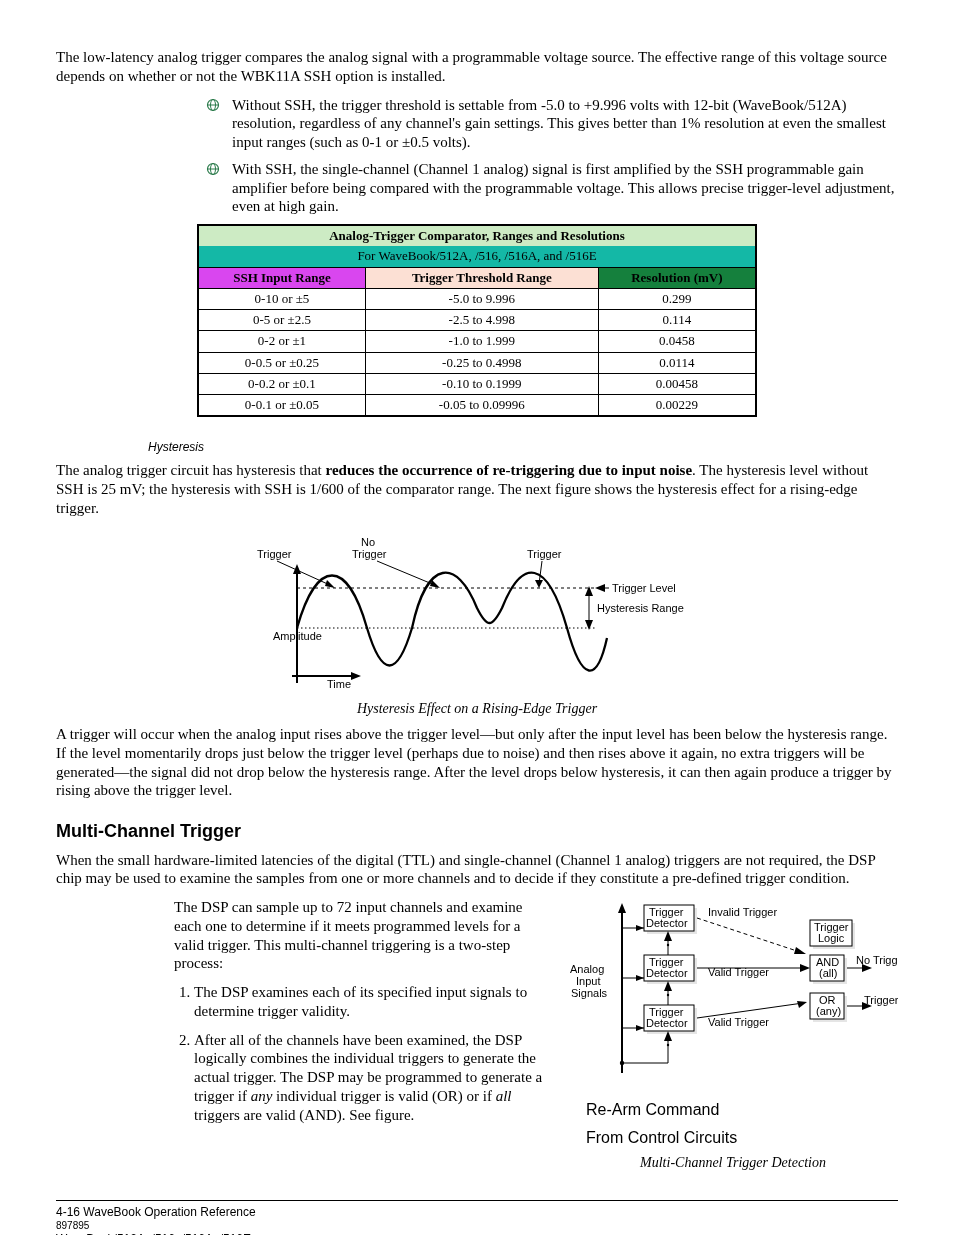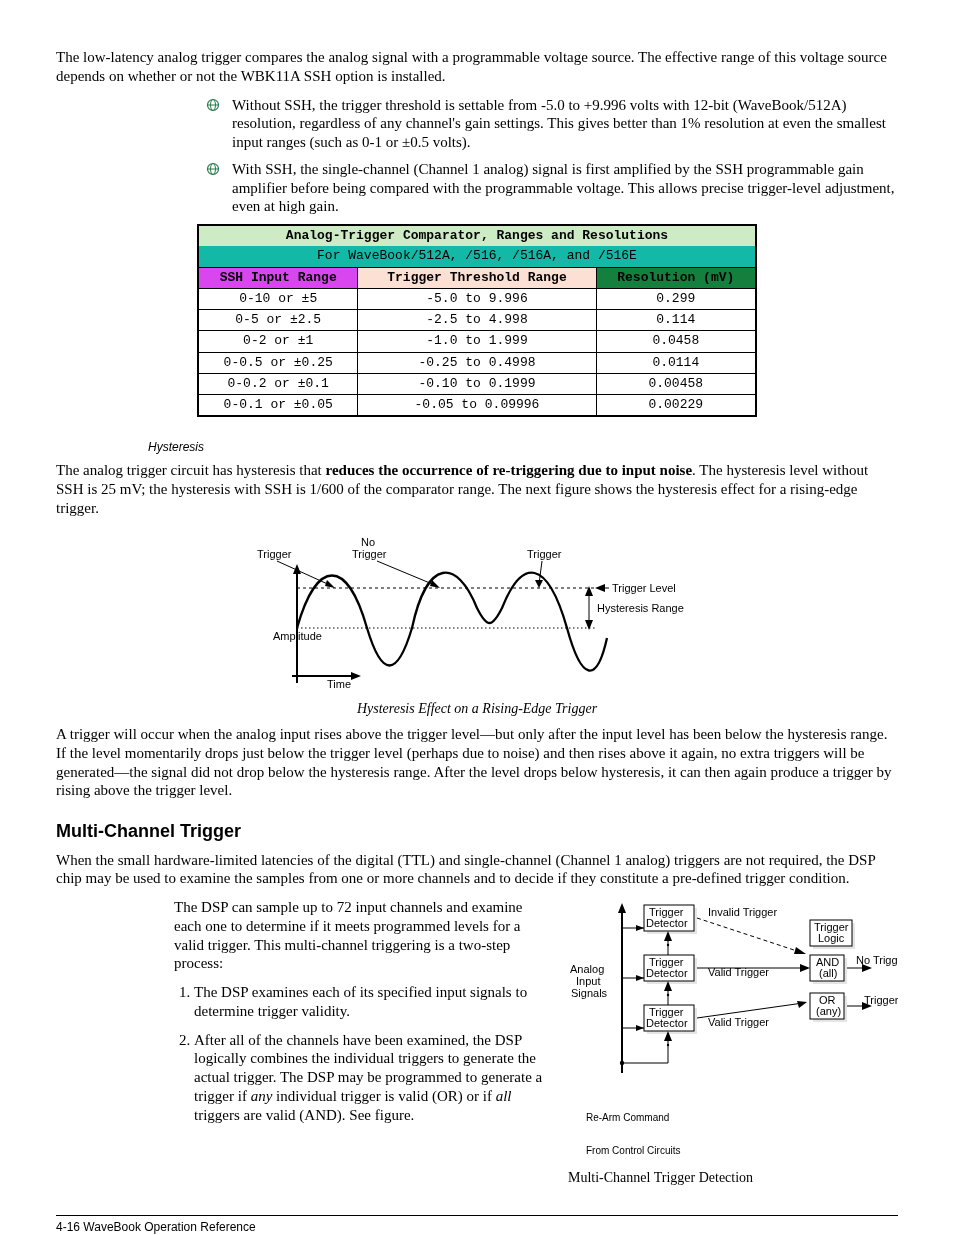--- a/index.html
+++ b/index.html
@@ -21,21 +21,21 @@
   }
   table.comp {
     border-collapse: collapse;
     margin: 8px auto 18px auto;
     width: 560px;
     border: 2px solid #000;
   }
   table.comp th, table.comp td {
     border: 1px solid #000;
     padding: 2px 4px;
-    font-family: Liberation Mono, monospace;
+    font-family: Liberation Serif, serif;
     font-size: 13px;
     text-align: center;
   }
   .thead-title { background: #cdebc4; font-weight: bold; }
   .thead-sub { background: #14b8a6; font-weight: normal; font-size: 12px; }
   .col-a { background: #d946ef; font-weight: bold; }
   .col-b { background: #fce0d4; font-weight: bold; }
   .col-c { background: #15803d; font-weight: bold; }
   h3.subhead {
     font-family: Arial, Helvetica, sans-serif;
@@ -55,22 +55,22 @@
     font-style: italic;
     font-size: 14px;
     margin: 2px 0 8px 0;
   }
   .hyst-fig { display:block; margin: 8px auto 2px auto; }
   .two-col { display: flex; gap: 24px; align-items: flex-start; margin-left: 118px; }
   .two-col .left { flex: 1; }
   .two-col .right { width: 330px; font-family: Arial, sans-serif; font-size: 12px; }
   ol.steps { margin: 6px 0 0 0; padding-left: 20px; }
   ol.steps li { margin-bottom: 10px; }
-  .diagram-caption { font-family: "Times New Roman", serif; font-size: 14px; margin-top: 12px; }
-  .rearm { font-size: 10px; margin-top: 20px; margin-left: 18px; }
+  .diagram-caption { font-style: italic; font-family: "Times New Roman", serif; font-size: 14px; text-align: center; margin-top: 6px; }
+  .rearm { font-size: 16px; margin-top: 8px; margin-left: 18px; }
   .footer {
     display: flex;
     justify-content: space-between;
     font-family: Arial, Helvetica, sans-serif;
     font-size: 12px;
     border-top: 1px solid #000;
     margin-top: 28px;
     padding-top: 4px;
     flex-direction: column;
   }

